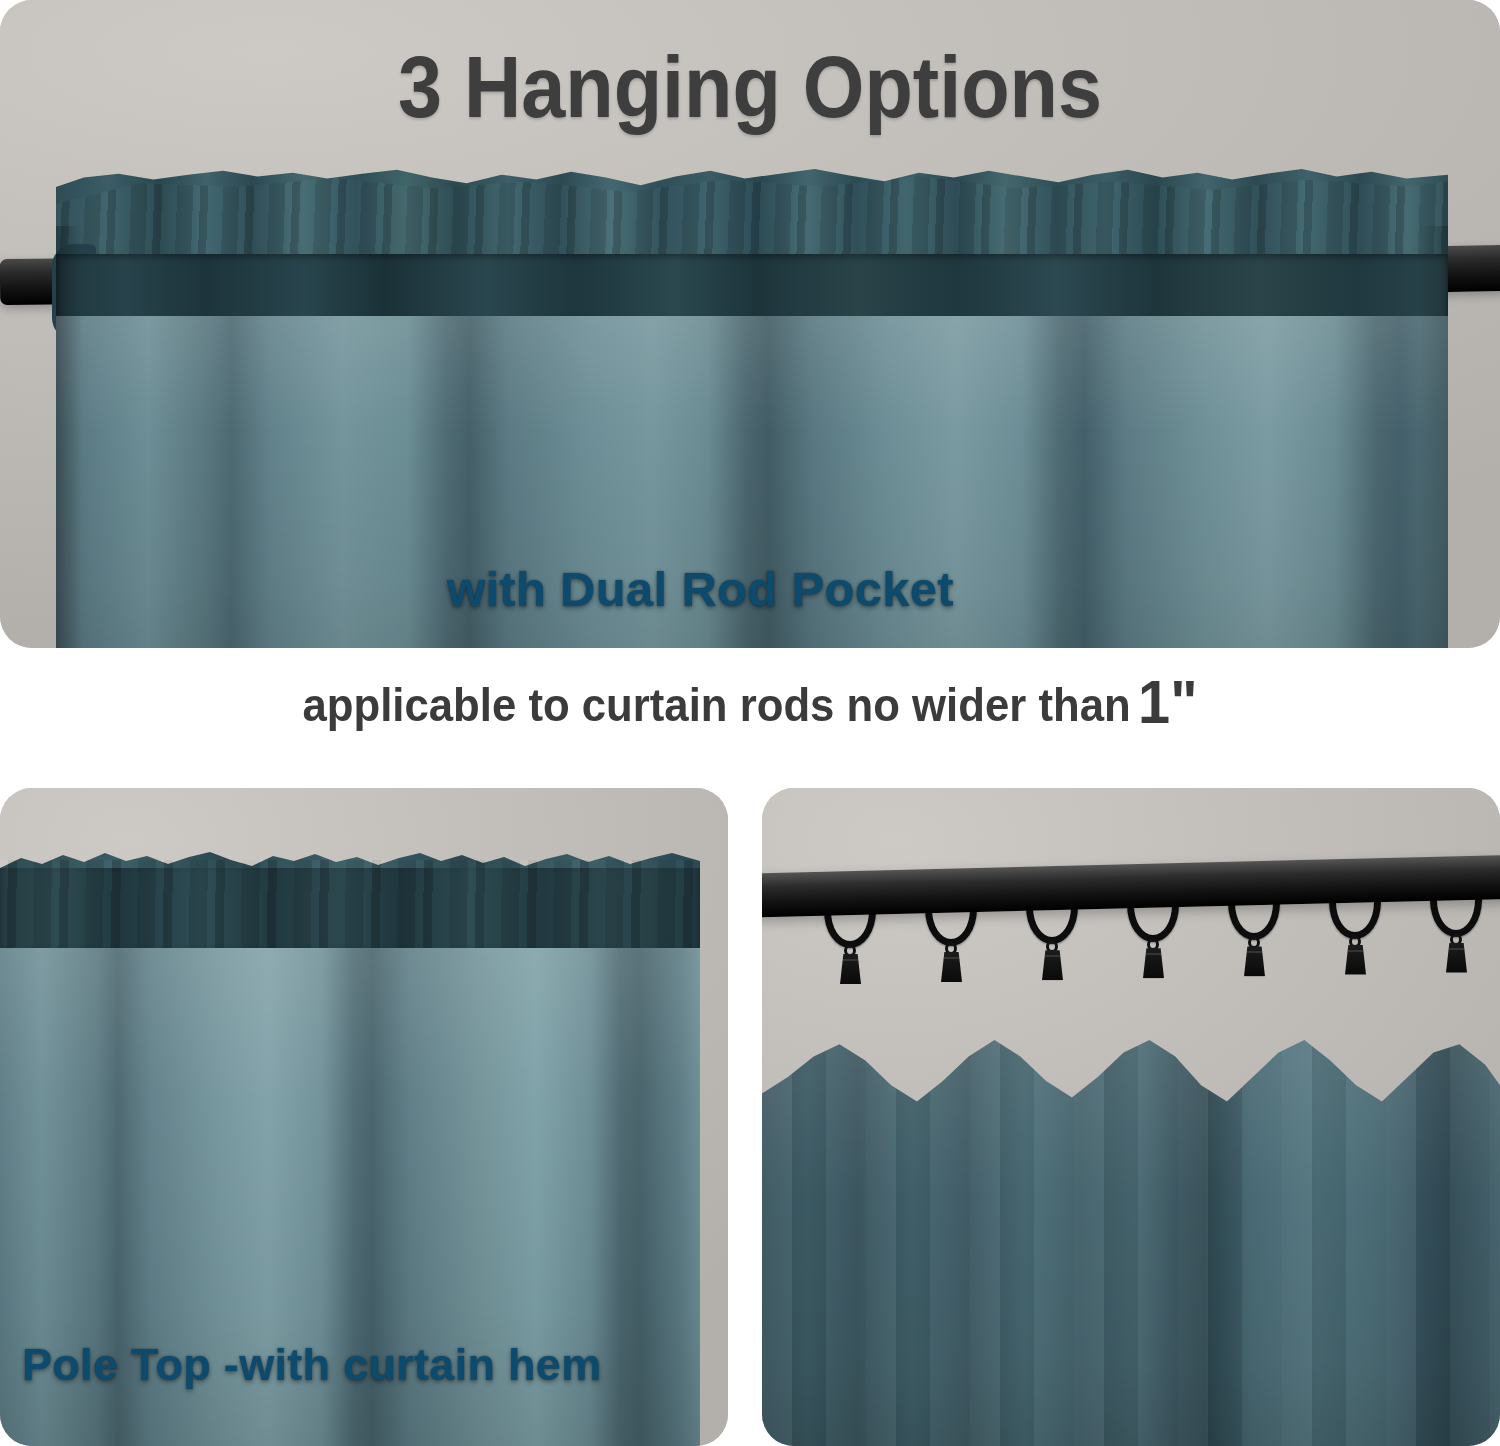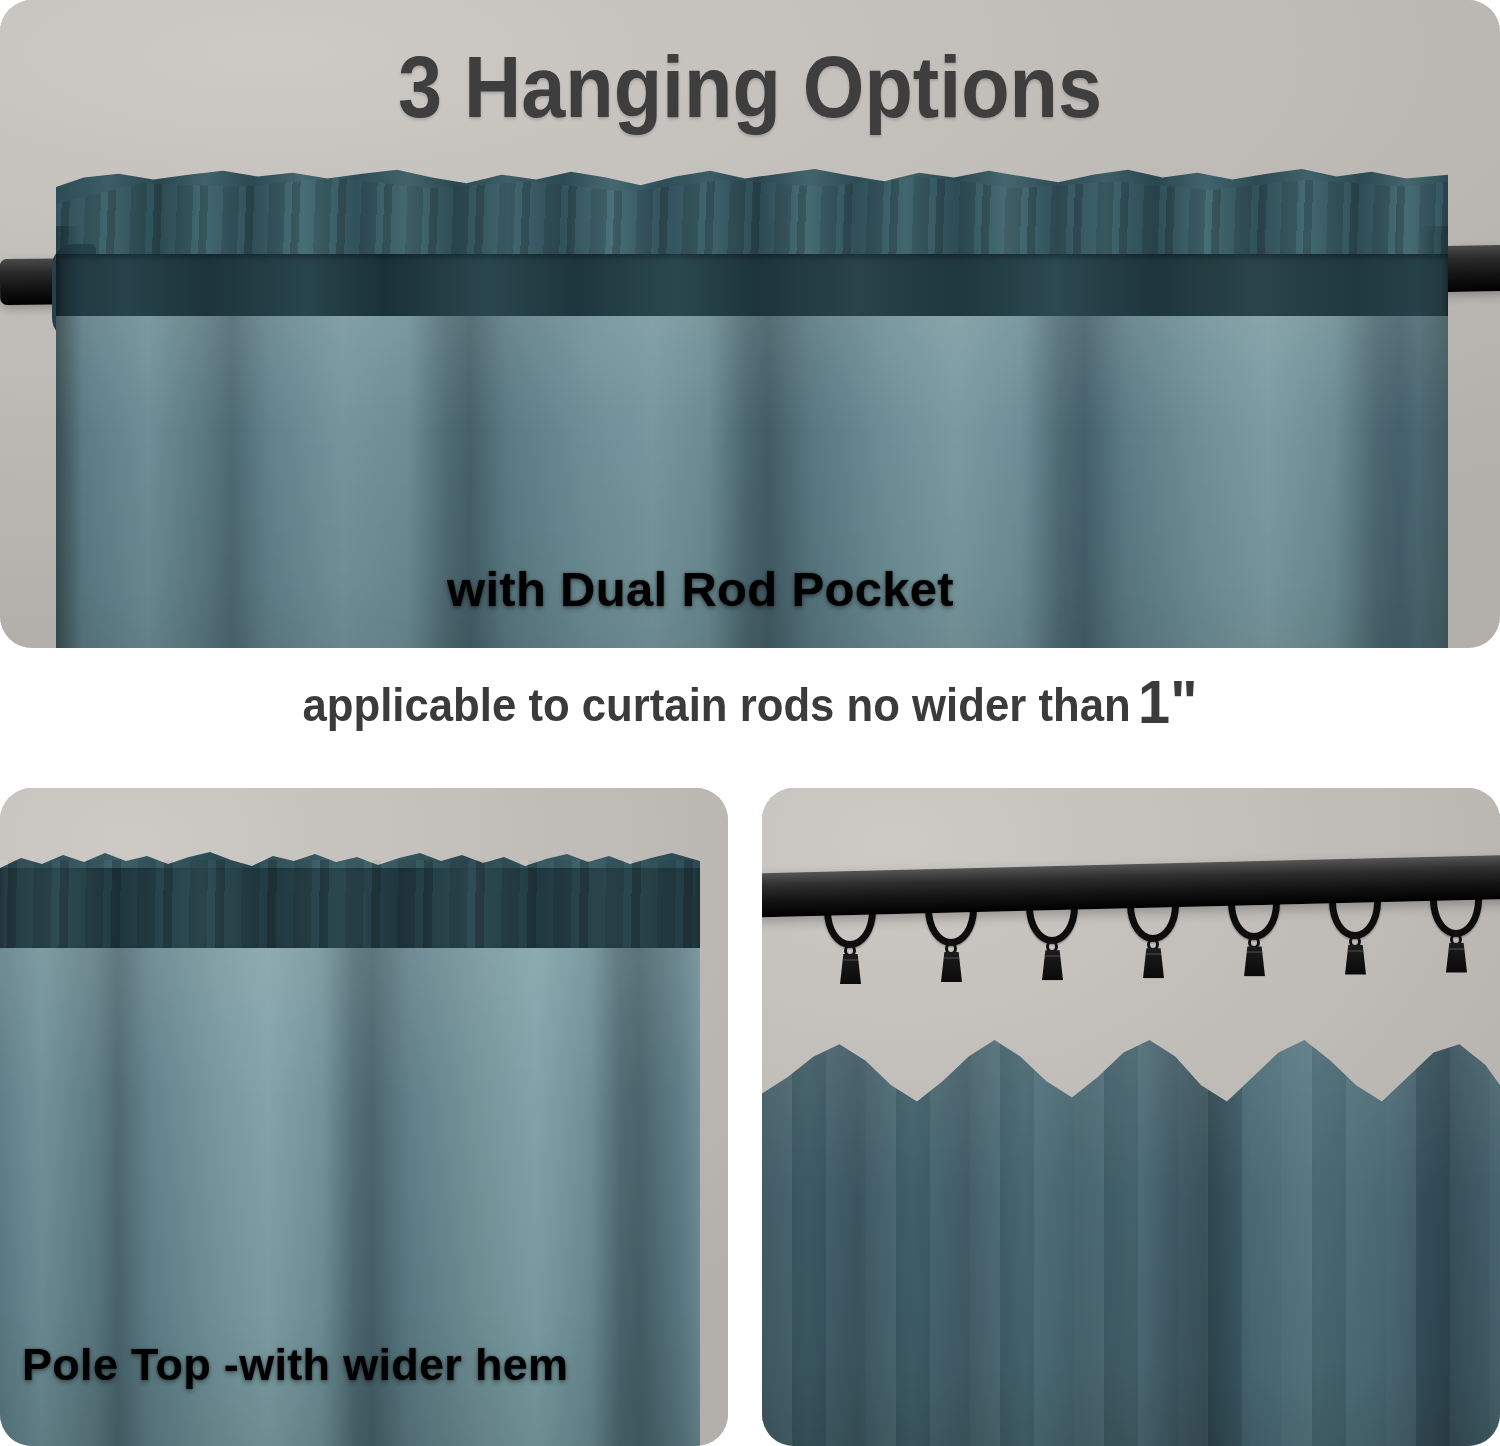--- a/index.html
+++ b/index.html
@@ -132,21 +132,21 @@
   }
   
   #curtain-top .tip{
     position:absolute; left:-4px; top:78px; width:44px; height:96px;
     background:#25404a; border-radius:22px 6px 6px 22px;
   }
 
   
   .ov-caption{
     position:absolute;
-    color:#000000;
+    color:#0c4a6e;
     font-weight:bold;
     letter-spacing:.3px;
     text-shadow:0 2px 5px rgba(0,0,0,.42), 0 0 2px rgba(0,0,0,.35);
     white-space:nowrap;
   }
   #cap-dual{ left:447px; top:561px; font-size:49px; }
 
   
   #cap-applicable{
     position:absolute; left:0; top:666px; width:1500px;
@@ -330,21 +330,21 @@
       <div class="header-top"></div>
       <div class="header"></div>
       <div class="gathers"></div>
       <div class="stitch"></div>
       <div class="skirt"></div>
       <div class="skirt-sheen"></div>
     </div>
 
   </div>
 
-  <div class="ov-caption" id="cap-pole">Pole Top -with wider hem</div>
+  <div class="ov-caption" id="cap-pole">Pole Top -with curtain hem</div>
 
   <div class="panel" id="panel-br">
     <div class="wall"></div>
 
     <div id="rings-host">
         <div class="ringclip" style="left: 62px; top: 86px;">
           <div class="ring"></div>
           <div class="eye"></div>
           <div class="clip"></div>
         </div>

